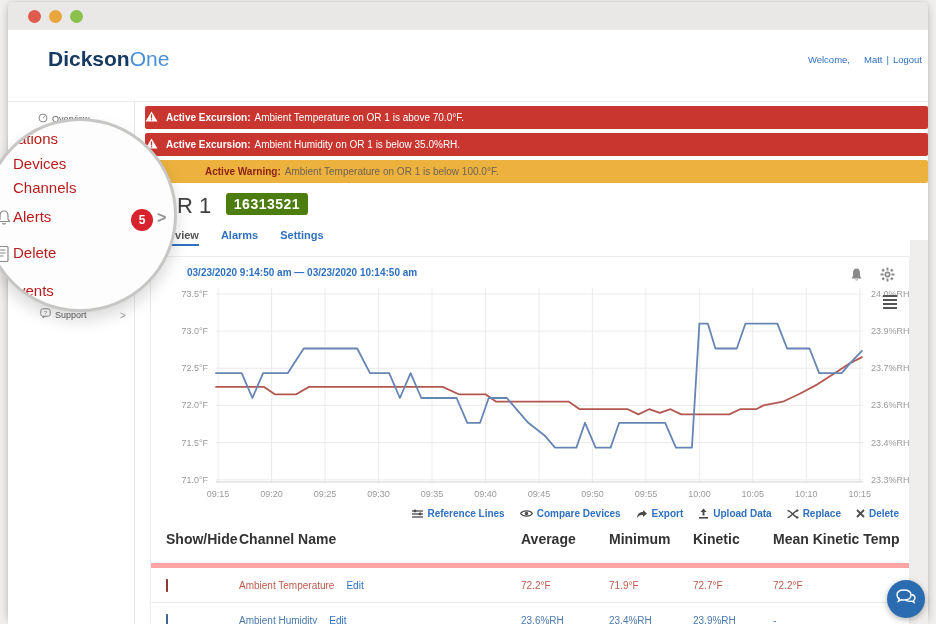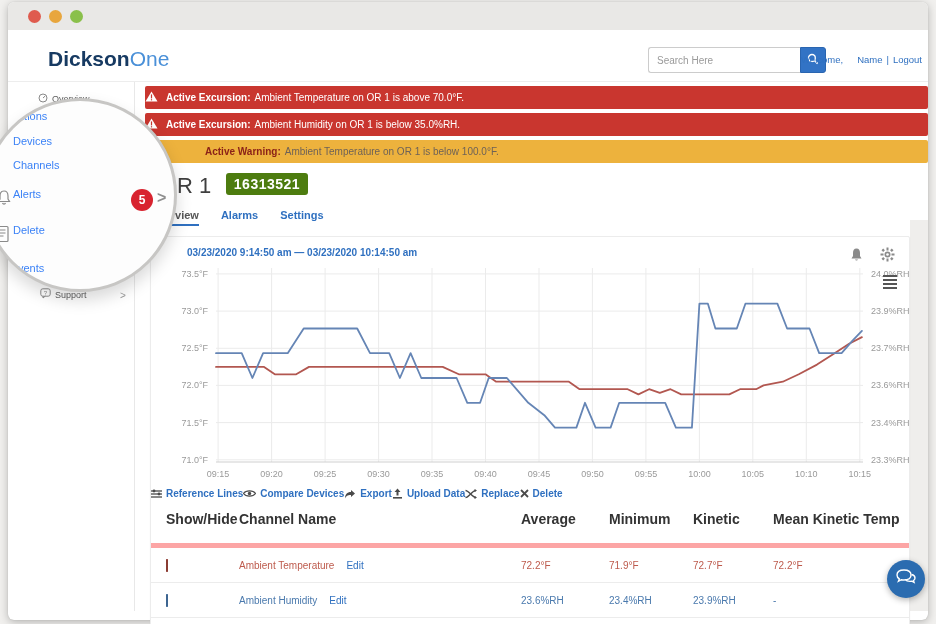--- a/index.html
+++ b/index.html
@@ -7,21 +7,21 @@
   body { position:relative; background:#f1f0ee; font-family:"Liberation Sans", sans-serif; overflow:hidden; }
 
   .window { position:absolute; left:8px; top:2px; width:920px; height:618px; background:#fff;
             border-radius:6px; box-shadow:0 2px 8px rgba(0,0,0,0.25), 0 0 1px rgba(0,0,0,0.2); }
 
   
   .titlebar { height:28px; background:#e9e8e6; border-radius:6px 6px 0 0; display:flex; align-items:center; padding-left:20px; gap:8px; }
   .dot { width:13px; height:13px; border-radius:50%; }
 
   
-  .appheader { position:relative; height:52px; background:#fff; border-bottom:1px solid #ededed; }
+  .appheader { position:relative; height:72px; background:#fff; border-bottom:1px solid #ededed; }
   .logo { position:absolute; left:40px; top:17px; font-size:21px; font-weight:bold; }
   .logo .lg-d { color:#173a62; }
   .logo .lg-o { color:#4a90d8; font-weight:500; }
   .search-wrap { position:absolute; left:640px; top:17px; display:flex; }
   .search-input { width:152px; height:26px; border:1px solid #ccc; border-right:none; border-radius:3px 0 0 3px; padding:0 8px; font-size:10px; color:#666; font-family:"Liberation Sans",sans-serif; }
   .search-input::placeholder { color:#9a9a9a; }
   .search-btn { width:26px; height:26px; background:#3273c5; border:1px solid #2a65b0; border-radius:0 3px 3px 0; display:flex; align-items:center; justify-content:center; cursor:pointer; }
   .userarea { position:absolute; right:6px; top:24px; display:flex; gap:14px; font-size:9.5px; color:#2f70c0; align-items:center; }
   .userarea .sep { color:#2f70c0; }
 
@@ -29,21 +29,21 @@
 
   
   .sidebar { position:absolute; left:0; top:0; width:127px; height:100%; background:#fff; border-right:1px solid #e8e8e8; z-index:5; }
   .side-item-sm { position:absolute; font-size:9px; color:#5f5f5f; display:flex; align-items:center; gap:4px; }
   .side-chev { position:absolute; color:#9a9a9a; font-size:10px; }
 
   
   .magnifier { position:absolute; left:-25px; top:16px; width:194px; height:194px; border-radius:50%;
                background:#fdfdfd; border:3px solid #c7c6c4; box-shadow:0 8px 16px rgba(0,0,0,0.15);
                overflow:hidden; z-index:30; }
-  .mag-item { position:absolute; font-size:11px; color:#3b82f6; white-space:nowrap; }
+  .mag-item { position:absolute; font-size:15px; color:#b91c1c; white-space:nowrap; }
   .mag-icon { position:absolute; color:#8a8a8a; }
   .alerts-badge { position:absolute; left:145px; top:88px; width:22px; height:22px; border-radius:50%;
                   background:#d8232f; color:#fff; font-size:12px; font-weight:bold;
                   display:flex; align-items:center; justify-content:center; }
   .alerts-chev { position:absolute; left:171px; top:88px; font-size:16px; color:#8f8f8f; font-weight:bold; }
 
   
   .main { position:relative; margin-left:127px; height:100%; background:#fff; }
   .gutter { position:absolute; right:0; top:138px; bottom:0; width:18px; background:#efeeec; }
 
@@ -69,21 +69,21 @@
   .card { position:relative; margin:10px 18px 0 15px; background:#fff; border:1px solid #ececec; border-radius:2px;
           box-shadow:0 1px 2px rgba(0,0,0,0.04); padding:10px 0 12px; }
   .daterange { margin-left:12px; font-size:10px; font-weight:bold; color:#2f70c0; cursor:pointer;padding-left:24px; }
   .bellgear { position:absolute; right:14px; top:10px; display:flex; gap:16px; color:#8a8a8a; }
   .chart-title { text-align:center; font-size:12.5px; color:#6f6f6f; margin-top:8px; }
   .hamburger { position:absolute; right:12px; top:38px; cursor:pointer; }
   .hamburger div { width:14px; height:2px; background:#555; margin-bottom:2px; }
   #chart-svg { display:block; margin-top:2px; }
 
   
-  .actions { display:flex; align-items:center; gap:0; font-size:10px; font-weight:bold;
+  .actions { display:flex; justify-content:flex-end; align-items:center; gap:15px; font-size:10px; font-weight:bold;
              padding-right:10px; margin-top:4px; }
   .action { display:flex; align-items:center; gap:4px; color:#2f70c0; text-decoration:none; cursor:pointer; }
   .action .aicon { color:#4a4a4a; display:flex; }
 
   
   .dtable { margin-top:12px; }
   .trow { display:grid; grid-template-columns:73px 282px 88px 84px 80px 1fr; padding-left:15px; align-items:center; }
   .thead { font-size:14px; font-weight:bold; color:#333; padding-bottom:16px; border-bottom:5px solid #fca5a5; }
   .tbody-row { height:35px; border-bottom:1px solid #ececec; font-size:10px; }
   .row-temp .cell-val, .row-temp .chan-name { color:#bd5a4c; }
@@ -107,35 +107,24 @@
 <div class="window">
 
   <div class="titlebar">
     <div class="dot" id="dot0" style="background: rgb(223, 91, 78);"></div>
     <div class="dot" id="dot1" style="background: rgb(232, 166, 61);"></div>
     <div class="dot" id="dot2" style="background: rgb(138, 192, 75);"></div>
   </div>
 
   <div class="appheader">
     <div class="logo"><span class="lg-d">Dickson</span><span class="lg-o">One</span></div>
-    <div class="search-wrap">
-      <input class="search-input" placeholder="Search Here" style="">
-      <div class="search-btn">
-        <span>
-          <svg width="12" height="12" viewBox="0 0 12 12">
-              <circle cx="5" cy="5" r="3.4" fill="none" stroke="#fff" stroke-width="1.5"></circle>
-              <line x1="7.6" y1="7.6" x2="10.6" y2="10.6" stroke="#fff" stroke-width="1.5"></line>
-            </svg>
-        </span>
-      </div>
-    </div>
     <div class="userarea">
       <span>Welcome,</span>
       <span style="display:flex; gap:4px;">
-        <span>Name</span>
+        <span>Matt</span>
         <span class="sep">|</span>
         <span>Logout</span>
       </span>
     </div>
   </div>
 
   <div class="page">
 
     <div class="sidebar">
       <div class="side-item-sm" style="left:30px; top:11px;">

